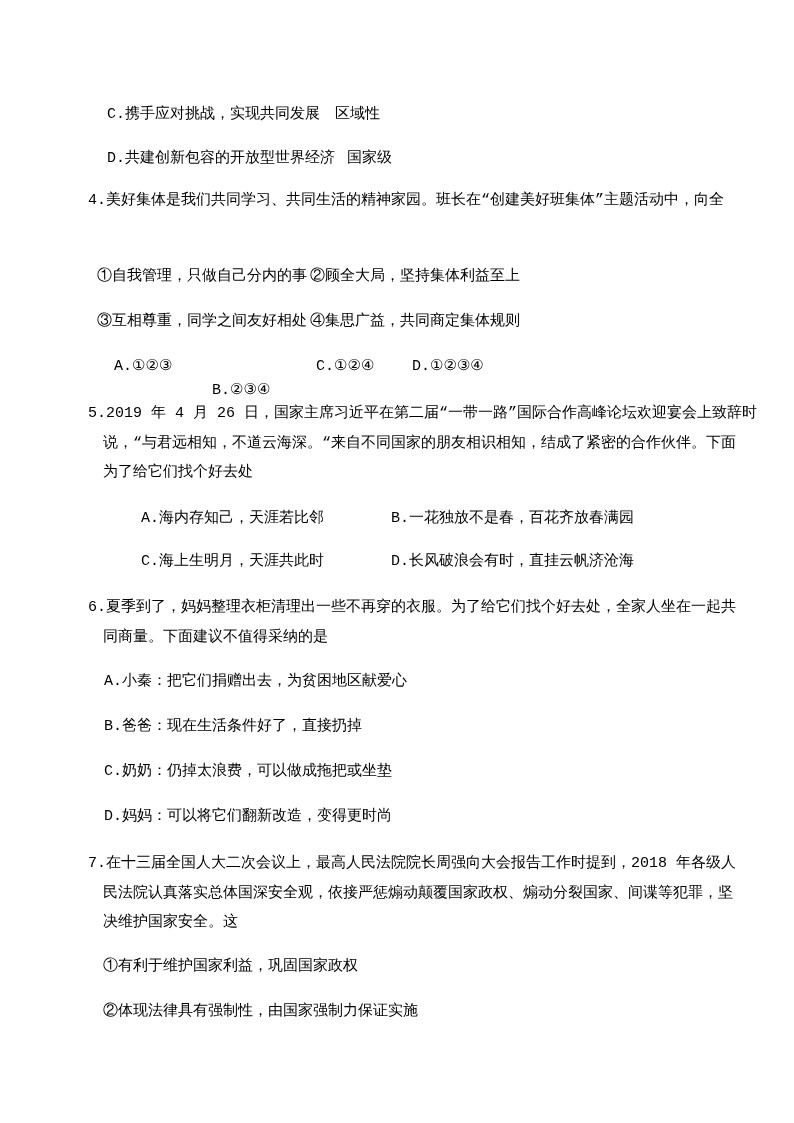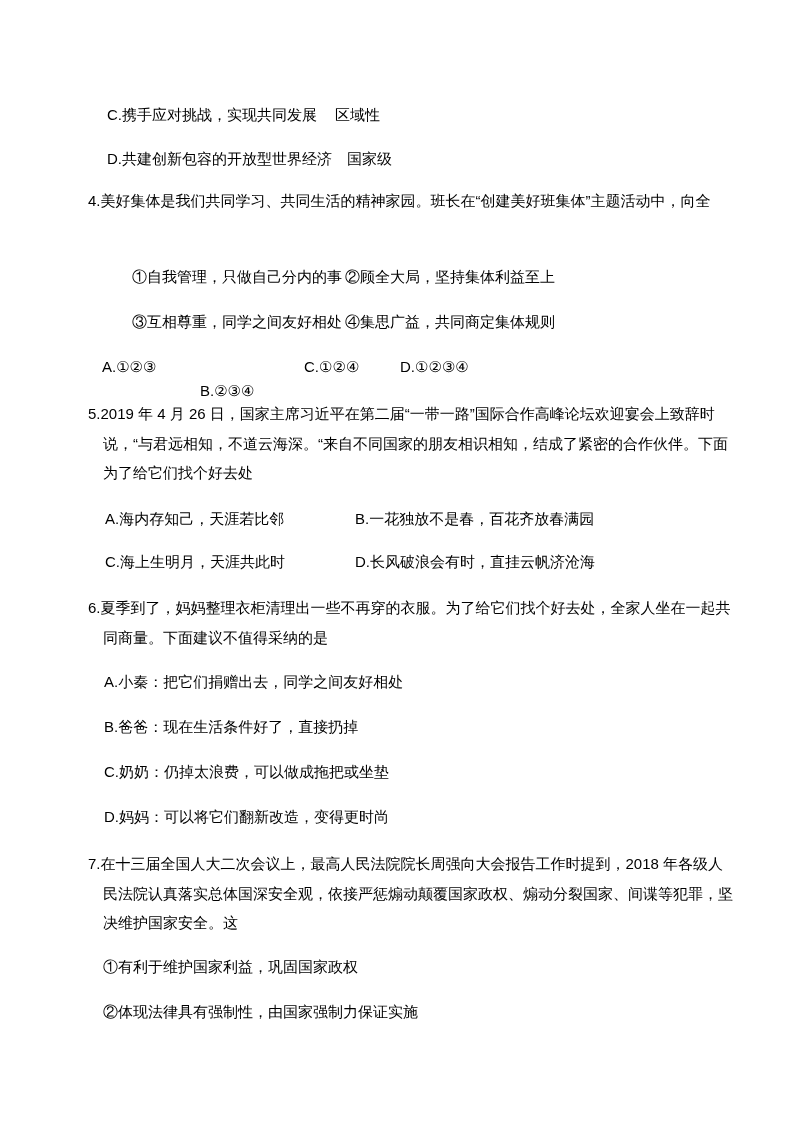--- a/index.html
+++ b/index.html
@@ -6,50 +6,50 @@
     margin: 0;
     padding: 0;
     background: #ffffff;
   }
   .page {
     position: relative;
     width: 794px;
     height: 1123px;
     background: #ffffff;
     overflow: hidden;
-    font-family: Liberation Sans, sans-serif;
+    font-family: Liberation Mono, monospace;
     font-size: 15px;
     color: #000000;
     border-radius: 7px;
   }
   .line {
     position: absolute;
     white-space: nowrap;
     line-height: 17px;
   }
   
   .col {
     display: inline-block;
     vertical-align: top;
     white-space: nowrap;
     overflow: visible;
   }
   .w228 { width: 228px; }
   .w240 { width: 240px; }
   .w213 { width: 213px; }
-  .w250 { width: 250px; }
-  .w98  { width: 98px; }
+  .w250 { width: 250px; margin-left: 36px; }
+  .w98  { width: 98px; margin-left: 12px; }
   .w104 { width: 104px; margin-top: 24px; }
   .w96  { width: 96px; }
 
   
   .x-stem { left: 88px; }
   .x-cont { left: 103px; }
   .x-opt  { left: 104px; }
-  .x-item { left: 97px; margin-left: 35px; }
+  .x-item { left: 97px; }
   .x-q3   { left: 107px; }
   .x-abcd { left: 102px; }
   .x-ab5  { left: 105px; }
 </style>
 </head>
 <body>
 
 <div class="page">
 
   <div class="line x-q3" style="top:106px">
@@ -79,21 +79,21 @@
   <div class="line x-ab5" style="top:510px">
     <span class="col w250">A.海内存知己，天涯若比邻</span><span class="col">B.一花独放不是春，百花齐放春满园</span>
   </div>
   <div class="line x-ab5" style="top:553px">
     <span class="col w250">C.海上生明月，天涯共此时</span><span class="col">D.长风破浪会有时，直挂云帆济沧海</span>
   </div>
 
   <div class="line x-stem" style="top:599px">6.夏季到了，妈妈整理衣柜清理出一些不再穿的衣服。为了给它们找个好去处，全家人坐在一起共</div>
   <div class="line x-cont" style="top:629px">同商量。下面建议不值得采纳的是</div>
 
-  <div class="line x-opt" style="top:673px">A.小秦：把它们捐赠出去，同学之间友好相处</div>
+  <div class="line x-opt" style="top:673px">A.小秦：把它们捐赠出去，为贫困地区献爱心</div>
   <div class="line x-opt" style="top:718px">B.爸爸：现在生活条件好了，直接扔掉</div>
   <div class="line x-opt" style="top:763px">C.奶奶：仍掉太浪费，可以做成拖把或坐垫</div>
   <div class="line x-opt" style="top:808px">D.妈妈：可以将它们翻新改造，变得更时尚</div>
 
   <div class="line x-stem" style="top:855px">7.在十三届全国人大二次会议上，最高人民法院院长周强向大会报告工作时提到，2018 年各级人</div>
   <div class="line x-cont" style="top:885px">民法院认真落实总体国深安全观，依接严惩煽动颠覆国家政权、煽动分裂国家、间谍等犯罪，坚</div>
   <div class="line x-cont" style="top:914px">决维护国家安全。这</div>
 
   <div class="line x-cont" style="top:958px">①有利于维护国家利益，巩固国家政权</div>
   <div class="line x-cont" style="top:1003px">②体现法律具有强制性，由国家强制力保证实施</div>

